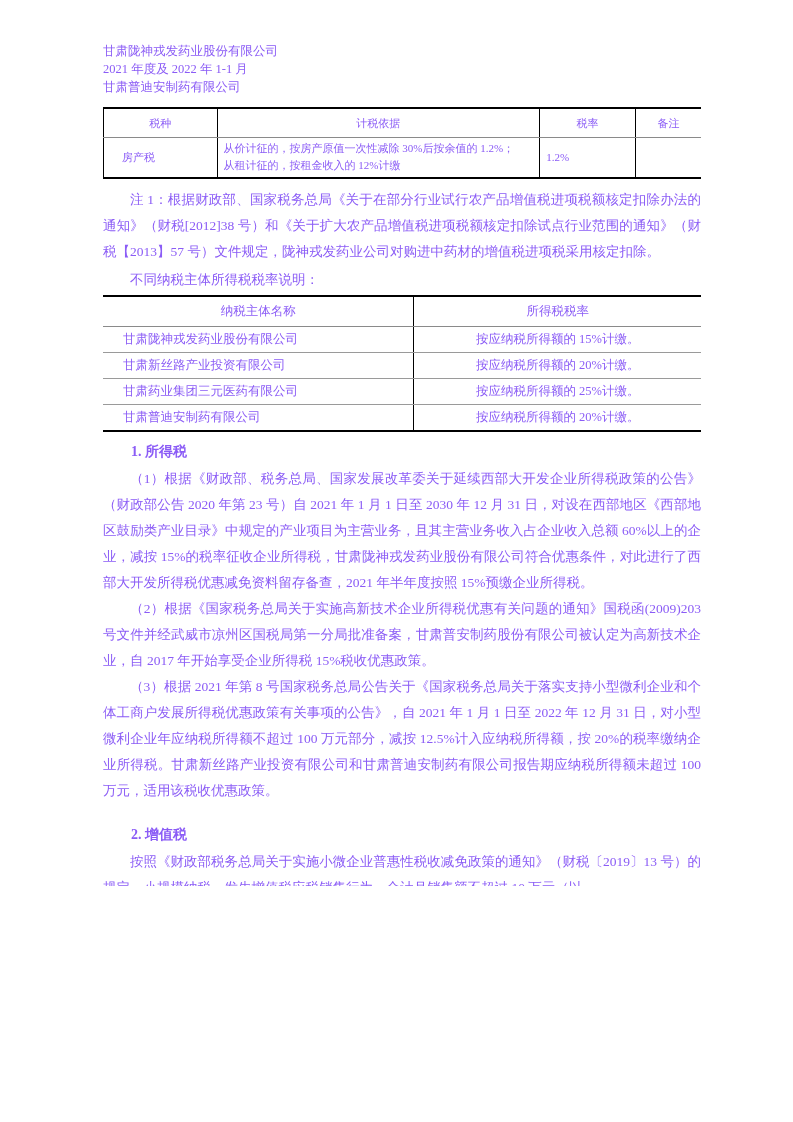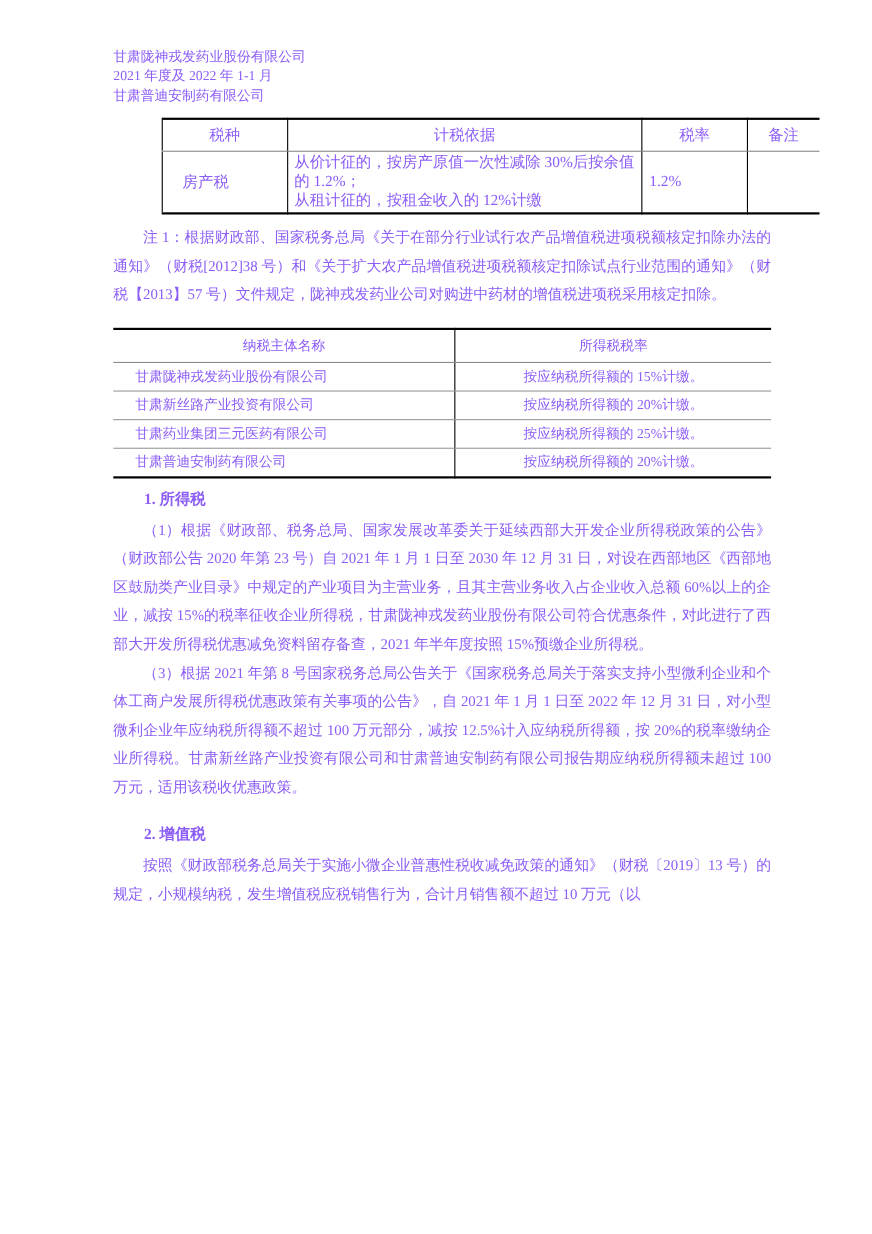--- a/index.html
+++ b/index.html
@@ -22,33 +22,33 @@
   .intro-line { font-size:13.5px; line-height:26px; text-indent:2em; margin:2px 0 0 0; }
 
   .h-section { font-weight:bold; font-size:14px; line-height:26px; text-indent:2em; margin:6px 0 0 0; }
   .h-sub     { font-weight:bold; font-size:14px; line-height:26px; text-indent:2em; margin:7px 0 1px 0; }
   .h-sub2    { font-weight:bold; font-size:14px; line-height:26px; text-indent:2em; margin:18px 0 1px 0; }
 
   
   table { border-collapse:collapse; }
   .t1 { width:100%; margin-top:11px;
         border-top:2.5px solid #000; border-bottom:2.5px solid #000;
-        border-left:1.2px solid #000; font-size:14px;margin-left:44px; }
+        border-left:1.2px solid #000; font-size:11px; }
   .t1 th { font-weight:normal; text-align:center; height:26px;
            border-bottom:1.5px solid #8a8a8a; border-right:1.2px solid #000; }
   .t1 th:last-child { border-right:none; }
   .t1 td { border-right:1.2px solid #000; padding:2px 6px; }
   .t1 td:last-child { border-right:none; }
   .t1 .cell-left { text-align:left; padding-left:18px; }
   .t1 .cell-center { }
   .t1 .basis div { line-height:17px; text-align:left; }
   .t1 tbody tr { height:40px; }
 
   
-  .t2 { width:100%; margin-top:17px;
+  .t2 { width:100%; margin-top:2px;
         border-top:2.5px solid #000; border-bottom:2.5px solid #000; font-size:12.5px; }
   .t2 th { font-weight:normal; text-align:center; height:27px; border-bottom:1.4px solid #8a8a8a; }
   .t2 th:first-child, .t2 td:first-child { border-right:1.2px solid #000; width:52%; }
   .t2 td { height:23px; border-bottom:1px solid #9a9a9a; }
   .t2 tbody tr:last-child td { border-bottom:none; }
   .t2 .name { text-align:left; padding-left:20px; }
   .t2 .rate { text-align:center; }
 
   .footer {
     position:absolute; top:1050px; left:0; width:793px;
@@ -90,20 +90,21 @@
             <div>从租计征的，按租金收入的 12%计缴</div>
           </td>
           <td class="cell-center">1.2%</td>
           <td class="cell-center"></td>
         </tr>
       </tbody>
     </table>
 
     <p class="para" style="margin-top:8px">注 1：根据财政部、国家税务总局《关于在部分行业试行农产品增值税进项税额核定扣除办法的通知》（财税[2012]38 号）和《关于扩大农产品增值税进项税额核定扣除试点行业范围的通知》（财税【2013】57 号）文件规定，陇神戎发药业公司对购进中药材的增值税进项税采用核定扣除。</p>
 
+    <div class="intro-line">不同纳税主体所得税税率说明：</div>
 
     <table class="t2">
       <thead>
         <tr>
           <th>纳税主体名称</th>
           <th>所得税税率</th>
         </tr>
       </thead>
       <tbody>
         <tr>
@@ -122,20 +123,21 @@
           <td class="name">甘肃普迪安制药有限公司</td>
           <td class="rate">按应纳税所得额的 20%计缴。</td>
         </tr>
       </tbody>
     </table>
 
 
     <div class="h-sub">1. 所得税</div>
 
     <p class="para">（1）根据《财政部、税务总局、国家发展改革委关于延续西部大开发企业所得税政策的公告》（财政部公告 2020 年第 23 号）自 2021 年 1 月 1 日至 2030 年 12 月 31 日，对设在西部地区《西部地区鼓励类产业目录》中规定的产业项目为主营业务，且其主营业务收入占企业收入总额 60%以上的企业，减按 15%的税率征收企业所得税，甘肃陇神戎发药业股份有限公司符合优惠条件，对此进行了西部大开发所得税优惠减免资料留存备查，2021 年半年度按照 15%预缴企业所得税。</p>
+    <p class="para">（2）根据《国家税务总局关于实施高新技术企业所得税优惠有关问题的通知》国税函(2009)203 号文件并经武威市凉州区国税局第一分局批准备案，甘肃普安制药股份有限公司被认定为高新技术企业，自 2017 年开始享受企业所得税 15%税收优惠政策。</p>
     <p class="para">（3）根据 2021 年第 8 号国家税务总局公告关于《国家税务总局关于落实支持小型微利企业和个体工商户发展所得税优惠政策有关事项的公告》，自 2021 年 1 月 1 日至 2022 年 12 月 31 日，对小型微利企业年应纳税所得额不超过 100 万元部分，减按 12.5%计入应纳税所得额，按 20%的税率缴纳企业所得税。甘肃新丝路产业投资有限公司和甘肃普迪安制药有限公司报告期应纳税所得额未超过 100 万元，适用该税收优惠政策。</p>
 
     <div class="h-sub2">2. 增值税</div>
 
     <p class="para">按照《财政部税务总局关于实施小微企业普惠性税收减免政策的通知》（财税〔2019〕13 号）的规定，小规模纳税，发生增值税应税销售行为，合计月销售额不超过 10 万元（以</p>
 
   </div>
 
   <div class="footer">财务报表附注 第 44 页</div>
 </div>

